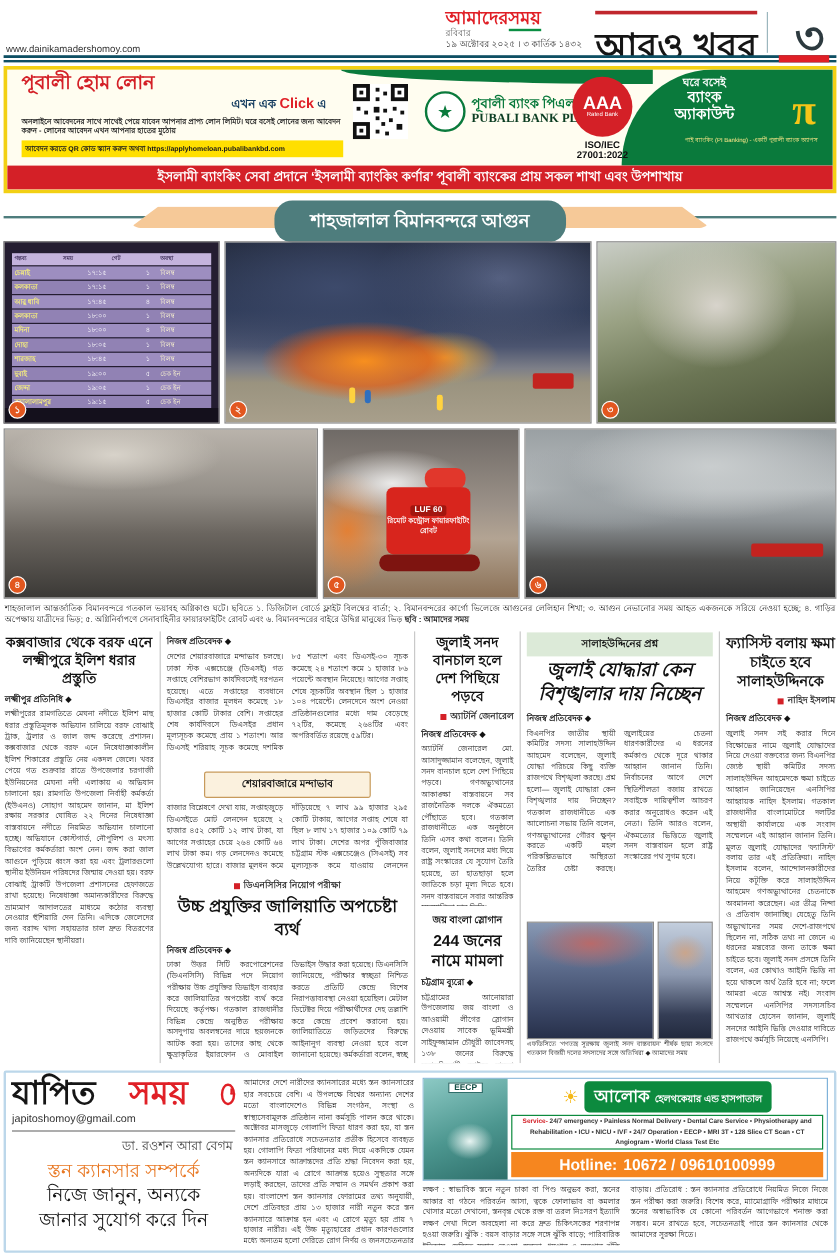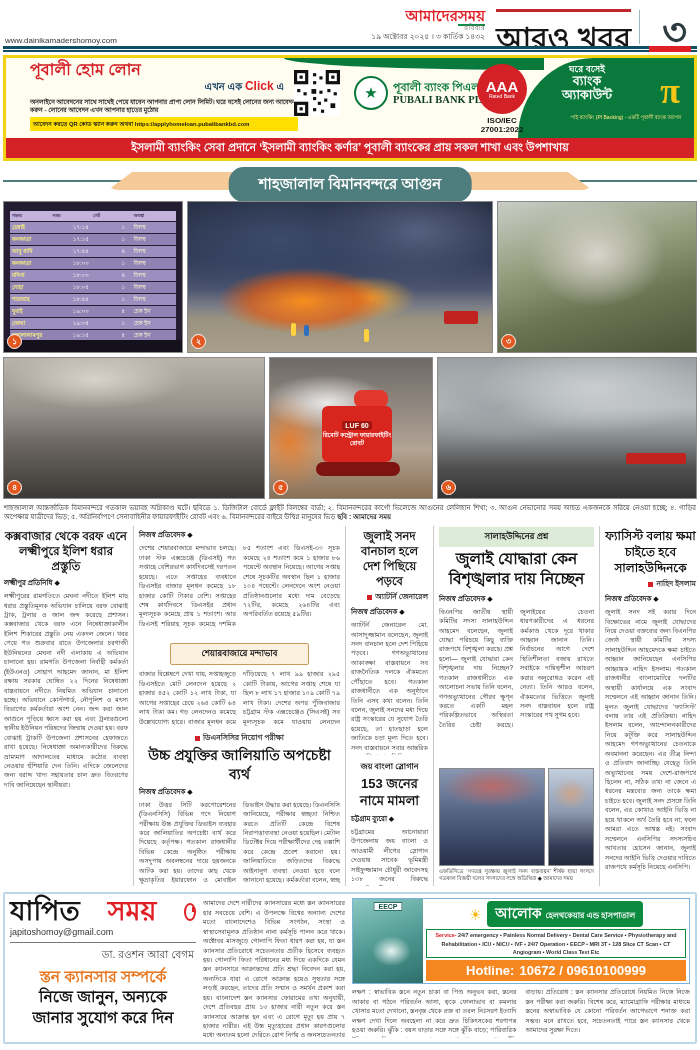--- a/index.html
+++ b/index.html
@@ -2,37 +2,37 @@
 <html><head>
 <meta charset="utf-8">
 <style>
   html,body{margin:0;padding:0;}
   body{width:700px;height:1050px;background:#fff;font-family:"Liberation Sans","DejaVu Sans",sans-serif;color:#111;overflow:hidden;}
   .page{position:relative;width:700px;height:1050px;padding:0 3px;box-sizing:border-box;}
 
   
   .hdr{position:relative;height:52px;}
   .site-url{position:absolute;left:2px;bottom:7px;font-size:8px;color:#333;}
-  .masthead{position:absolute;right:212px;top:7px;text-align:right;line-height:1.15;}
+  .masthead{position:absolute;right:212px;top:7px;line-height:1.15;}
   .mh-logo{font-size:15px;font-weight:bold;}
   .mh-1{color:#e01f26;}
   .mh-2{color:#e01f26;border-bottom:2px solid #0a8f44;}
   .mh-day{font-size:7.5px;color:#666;}
   .mh-date{font-size:7.5px;color:#333;}
   .hdr-vline{position:absolute;right:57px;top:10px;height:34px;width:1px;background:#9bb6bd;}
   .more-news{position:absolute;right:66px;top:9px;font-size:30px;font-weight:bold;color:#151515;border-top:3px solid #c0272d;padding-top:3px;}
   .pagenum{position:absolute;right:10px;top:2px;font-size:38px;font-weight:bold;color:#2d3a3f;}
   .hdr-rule{position:absolute;left:0;right:0;bottom:0;height:6px;background:linear-gradient(180deg,#0e4f63 0 42%,#ffffff 42% 66%,#0e4f63 66% 100%);}
   .hdr-red{position:absolute;right:6px;bottom:0;width:42px;height:6px;background:#e01f26;}
 
   
   .ad1{position:relative;height:100px;border:3px solid #f2d014;margin-top:3px;background:#fffdf0;overflow:hidden;}
   .ad1-green{position:absolute;right:0;top:0;width:176px;height:80px;background:#0a7a3c;border-top-left-radius:90px 95px;}
   .ad1-topcurve{position:absolute;right:150px;top:0;width:260px;height:12px;background:#0a7a3c;border-bottom-left-radius:100% 100%;}
-  .hl-zone{position:absolute;left:24px;top:4px;width:268px;}
+  .hl-zone{position:absolute;left:12px;top:4px;width:268px;}
   .hl-title{font-size:16px;font-weight:bold;color:#d42027;line-height:1;}
   .hl-sub{font-size:10px;font-weight:bold;color:#123a5e;text-align:right;margin:1px 14px 2px 0;}
   .hl-click{color:#e01f26;font-size:12px;}
   .hl-body{font-size:6.2px;color:#222;line-height:1.35;font-weight:bold;}
   .hl-qrline{margin-top:2px;background:#ffdf00;font-size:5.8px;font-weight:bold;color:#1a1a1a;padding:2px 3px;}
   .qr{position:absolute;left:288px;top:12px;width:46px;height:46px;}
   .banklogo{position:absolute;left:348px;top:18px;display:flex;align-items:center;gap:5px;}
   .bl-emblem{width:30px;height:30px;border:2px solid #0a7a3c;border-radius:50%;display:flex;align-items:center;justify-content:center;color:#0a7a3c;font-size:15px;background:#fff;}
   .bl-bn{font-size:11px;font-weight:bold;color:#0a7a3c;line-height:1.1;}
   .bl-en{font-size:10.5px;font-weight:bold;color:#0c3d22;font-family:"Liberation Serif",serif;}
@@ -109,21 +109,21 @@
   .photo-cap b{font-weight:bold;}
 
   
   .articles{display:flex;height:360px;margin-top:5px;overflow:hidden;}
   .acol{overflow:hidden;padding:0 5px;box-sizing:border-box;}
   .acol+.acol{border-left:1px solid #c9c9c9;}
   .c1{width:130px;padding-left:1px;} .c2{width:212px;} .c3{width:88px;} .c4{width:166px;} .c5{flex:1;padding-right:1px;}
   .h-sm{font-size:11.5px;font-weight:bold;text-align:center;line-height:1.3;margin:3px 0 2px;}
   .h-xl{font-size:19.5px;font-weight:bold;text-align:center;line-height:1.25;margin:1px 0 2px;}
   .h-md{font-size:14px;font-weight:bold;text-align:center;line-height:1.3;margin:2px 0;}
-  .h-c4{font-size:15.5px;font-weight:bold;text-align:center;line-height:1.3;margin:2px 0;}
+  .h-c4{font-size:15.5px;font-weight:bold;text-align:center;line-height:1.3;margin:2px 0;font-style:italic;}
   .tag{display:flex;justify-content:flex-end;align-items:center;font-size:7.5px;color:#333;font-weight:bold;margin:2px 0;}
   .sq{display:inline-block;width:5px;height:5px;background:#d42027;margin-right:3px;}
   .byline{font-size:7px;font-weight:bold;margin:3px 0 2px;color:#111;}
   .body{font-size:6.3px;line-height:1.5;text-align:justify;color:#222;}
   .two{column-count:2;column-gap:7px;}
   .inset{border:1px solid #c79a5b;background:#fbf1de;font-size:8.5px;font-weight:bold;text-align:center;padding:3px 4px;margin:4px auto;width:64%;border-radius:2px;}
   .kick-bar{background:#dcead8;font-size:8.5px;font-weight:bold;text-align:center;padding:3px 0;margin:1px 0 2px;}
   .kick{font-size:8px;font-weight:bold;text-align:center;margin-top:5px;}
   .gp-row{display:flex;gap:3px;margin-top:3px;}
   .gphoto{flex:1;height:96px;border:1px solid #8a8a8a;background:
@@ -138,21 +138,21 @@
   .japit{display:flex;height:140px;border:2px solid #bcd7ea;border-radius:2px;margin-top:6px;padding:4px 5px;gap:7px;box-sizing:content-box;}
   .j-left{width:186px;flex:none;}
   .j-logo{font-size:27px;font-weight:bold;line-height:1;display:flex;align-items:center;gap:25px;}
   .jl-1{color:#151515;} .jl-2{color:#e01f26;margin-left:3px;}
   .clock{width:14px;height:14px;border:2px solid #e01f26;border-radius:50%;position:relative;margin-left:3px;}
   .clock::before{content:"";position:absolute;left:6px;top:2px;width:1.5px;height:5px;background:#e01f26;}
   .clock::after{content:"";position:absolute;left:6px;top:6px;width:4px;height:1.5px;background:#e01f26;}
   .j-mail{font-size:9px;color:#333;margin-top:2px;}
   .j-hr{border:none;border-top:1px solid #777;margin:5px 0 4px;}
   .j-author{font-size:10.5px;color:#444;text-align:right;margin:2px 2px 3px 0;}
-  .j-head{text-align:center;font-weight:bold;font-size:15.5px;line-height:1.3;}
+  .j-head{text-align:center;font-weight:normal;font-size:15.5px;line-height:1.3;}
   .j-head .o{color:#e87722;}
   .j-mid{width:142px;flex:none;overflow:hidden;}
   .j-right{flex:1;display:flex;flex-direction:column;overflow:hidden;}
   .alok{display:flex;height:84px;border:1px solid #7fb2d9;background:#fff;flex:none;}
   .alok-img{width:70px;flex:none;position:relative;background:
     radial-gradient(ellipse 26px 20px at 55% 62%, #e8f4f2, transparent 75%),
     linear-gradient(160deg,#8cc9c4 0%,#4c968f 55%,#2e6f6b 100%);}
   .eecp{position:absolute;left:50%;transform:translateX(-50%);top:3px;background:#fff;border:1px solid #2e6f6b;color:#134d44;font-size:7px;font-weight:bold;padding:0 4px;}
   .alok-main{flex:1;display:flex;flex-direction:column;padding:2px 3px;}
   .alok-head{display:flex;align-items:center;justify-content:center;gap:5px;}
@@ -409,21 +409,21 @@
 
     <div class="acol c3">
       <div class="h-sm">জুলাই সনদ বানচাল হলে দেশ পিছিয়ে পড়বে</div>
       <div class="tag">
         <span class="sq"></span>
         <span>অ্যাটর্নি জেনারেল</span>
       </div>
       <div class="byline">নিজস্ব প্রতিবেদক ◆</div>
       <div class="body" style="height:135px;overflow:hidden;">অ্যাটর্নি জেনারেল মো. আসাদুজ্জামান বলেছেন, জুলাই সনদ বানচাল হলে দেশ পিছিয়ে পড়বে। গণঅভ্যুত্থানের আকাঙ্ক্ষা বাস্তবায়নে সব রাজনৈতিক দলকে ঐকমত্যে পৌঁছাতে হবে। গতকাল রাজধানীতে এক অনুষ্ঠানে তিনি এসব কথা বলেন। তিনি বলেন, জুলাই সনদের মধ্য দিয়ে রাষ্ট্র সংস্কারের যে সুযোগ তৈরি হয়েছে, তা হাতছাড়া হলে জাতিকে চড়া মূল্য দিতে হবে। সনদ বাস্তবায়নে সবার আন্তরিক সহযোগিতা চান তিনি।</div>
       <div class="kick">জয় বাংলা স্লোগান</div>
-      <div class="h-sm" style="font-size:13px;">153 জনের নামে মামলা</div>
+      <div class="h-sm" style="font-size:13px;">244 জনের নামে মামলা</div>
       <div class="byline">চট্টগ্রাম ব্যুরো ◆</div>
       <div class="body">চট্টগ্রামের আনোয়ারা উপজেলায় জয় বাংলা ও আওয়ামী লীগের স্লোগান দেওয়ায় সাবেক ভূমিমন্ত্রী সাইফুজ্জামান চৌধুরী জাবেদসহ ১৩৮ জনের বিরুদ্ধে সন্ত্রাসবিরোধী আইনে মামলা হয়েছে। গত শুক্রবার রাতে আনোয়ারা থানায় মামলাটি করা হয়। পুলিশ জানায়, অভিযুক্তরা নিষিদ্ধঘোষিত সংগঠনের কর্মসূচিতে অংশ নিয়ে ঝটিকা মিছিল করে। এ ঘটনায় জড়িতদের গ্রেপ্তারে অভিযান চলছে বলে জানিয়েছে পুলিশ।</div>
     </div>
 
     <div class="acol c4">
       <div class="kick-bar">সালাহউদ্দিনের প্রশ্ন</div>
       <div class="h-c4">জুলাই যোদ্ধারা কেন বিশৃঙ্খলার দায় নিচ্ছেন</div>
       <div class="byline">নিজস্ব প্রতিবেদক ◆</div>
       <div class="body two" style="height:158px;">বিএনপির জাতীয় স্থায়ী কমিটির সদস্য সালাহউদ্দিন আহমেদ বলেছেন, জুলাই যোদ্ধা পরিচয়ে কিছু ব্যক্তি রাজপথে বিশৃঙ্খলা করছে। প্রশ্ন হলো— জুলাই যোদ্ধারা কেন বিশৃঙ্খলার দায় নিচ্ছেন? গতকাল রাজধানীতে এক আলোচনা সভায় তিনি বলেন, গণঅভ্যুত্থানের গৌরব ক্ষুণ্ন করতে একটি মহল পরিকল্পিতভাবে অস্থিরতা তৈরির চেষ্টা করছে। জুলাইয়ের চেতনা ধারণকারীদের এ ধরনের কর্মকাণ্ড থেকে দূরে থাকার আহ্বান জানান তিনি। নির্বাচনের আগে দেশে স্থিতিশীলতা বজায় রাখতে সবাইকে দায়িত্বশীল আচরণ করার অনুরোধও করেন এই নেতা। তিনি আরও বলেন, ঐকমত্যের ভিত্তিতে জুলাই সনদ বাস্তবায়ন হলে রাষ্ট্র সংস্কারের পথ সুগম হবে।</div>
       <div class="gp-row">

